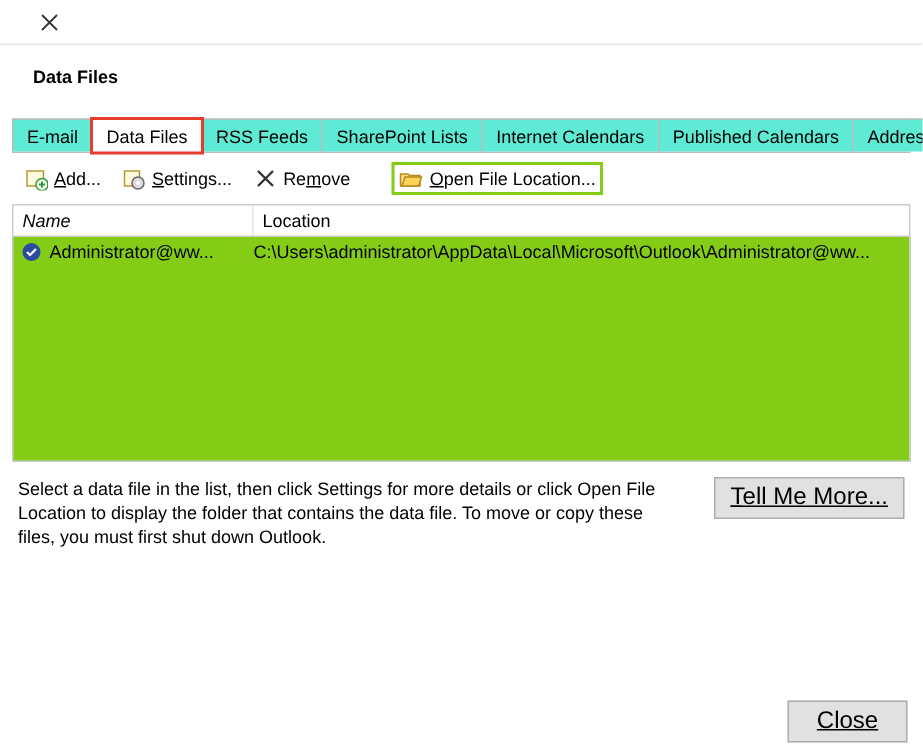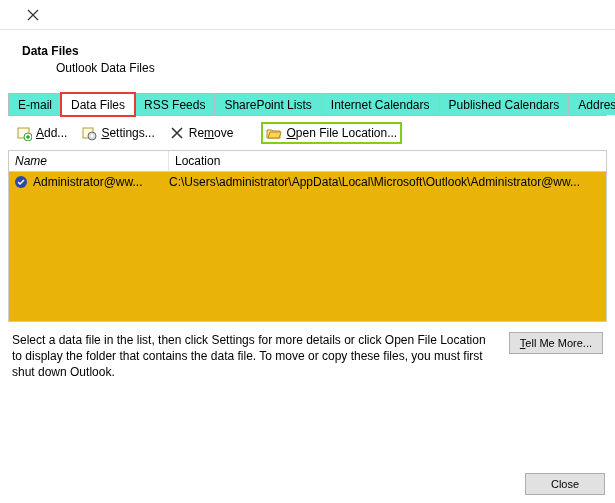--- a/index.html
+++ b/index.html
@@ -89,45 +89,46 @@
   .listhead .col {
     padding: 3px 6px;
     border-right: 1px solid #e5e5e5;
   }
   .listhead .col.name { width: 160px; font-style: italic; }
   .listhead .col.loc { flex: 1; border-right: none; }
   .listbody {
     border: 1px solid #ccc;
     border-top: none;
     height: 150px;
-    background: #eab308;
+    background: #84cc16;
     overflow: hidden;
   }
   .row {
     display: flex;
     padding: 2px 4px;
     align-items: center;
   }
   .row .cell.name { width: 156px; display:flex; align-items:center; gap:4px; }
   .row .cell.loc { flex: 1; white-space: nowrap; overflow: hidden; text-overflow: ellipsis; }
   .infoarea {
     display: flex;
     gap: 22px;
     padding: 10px 4px 0 4px;
   }
   .infotext { flex: 1; line-height: 1.35; }
   .btn {
     background: #e1e1e1;
     border: 1px solid #adadad;
     padding: 4px 10px;
-    font-size: 11px;
+    font-size: 16px;
     font-family: inherit;
     min-width: 80px;
     text-align: center;
     white-space: nowrap;
+    text-decoration: underline;
   }
   .footer {
     position: absolute;
     bottom: 8px;
     right: 10px;
   }
   .highlight-group {
     border: 2px solid #84cc16;
     padding: 1px 3px;
     margin-left: 18px;
@@ -140,21 +141,20 @@
 <div class="titlebar">
   <div class="close">
     <svg width="12" height="12" viewBox="0 0 12 12">
         <path d="M1 1 L11 11 M11 1 L1 11" stroke="#333" stroke-width="1.2"></path>
       </svg>
   </div>
 </div>
 
 <div class="header">
   <div class="h1">Data Files</div>
-  <div class="h2">Outlook Data Files</div>
 </div>
 
 <div class="content">
   <div class="tabs">
     <div class="tab">E-mail</div>
     <div class="tab active highlight-red">Data Files</div>
     <div class="tab">RSS Feeds</div>
     <div class="tab">SharePoint Lists</div>
     <div class="tab">Internet Calendars</div>
     <div class="tab">Published Calendars</div>

